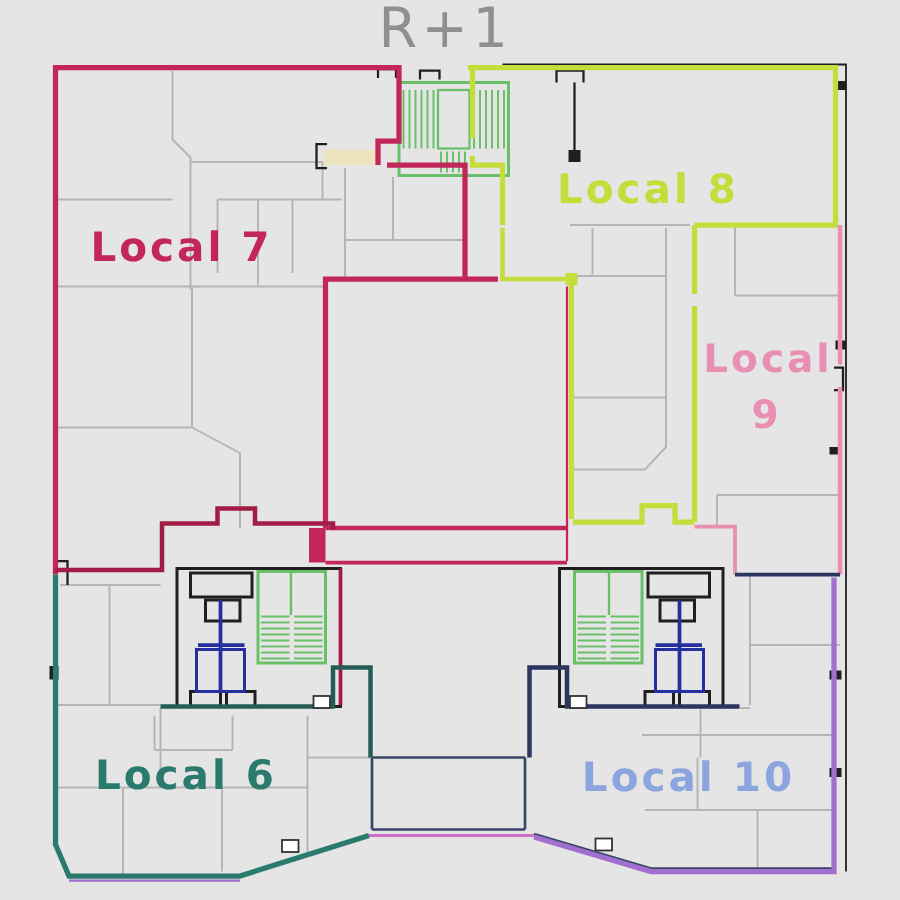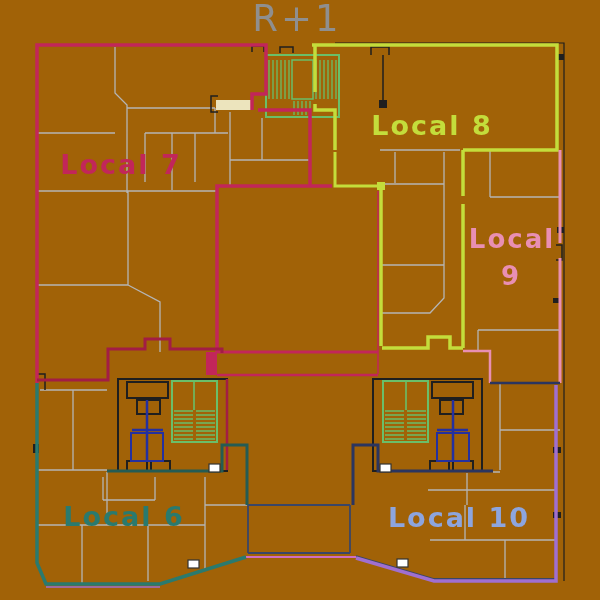--- a/index.html
+++ b/index.html
@@ -1,16 +1,16 @@
 <!DOCTYPE html>
 <html style="--title-color: #8f8f8f; --wall-gray: #b5b5b5; --wall-black: #1f1f1f; --wall-dark: #3a4668; --stair-green: #6abf69; --elevator-navy: #2430a0; --magenta: #cf6ec2; --purple: #a06fd0; --c-local-7: #c2265a; --c-local-8: #c4dd3b; --c-local-9: #e98fb3; --c-local-6: #2a7a6e; --c-local-10: #8da5de;"><head>
 <meta charset="utf-8">
 <style>
   html,body{margin:0;padding:0;background:#fff;width:600px;height:600px;overflow:hidden;}
-  .stage{width:600px;height:600px;background:#a16207;}
+  .stage{width:600px;height:600px;background:#e5e5e5;}
   svg{display:block;}
   .title-text{
     font-family:"DejaVu Sans",sans-serif;
     font-size:37px;
     letter-spacing:3px;
     fill:var(--title-color,#8f8f8f);
     text-anchor:middle;
   }
   .region-label{
     font-family:"DejaVu Sans",sans-serif;

